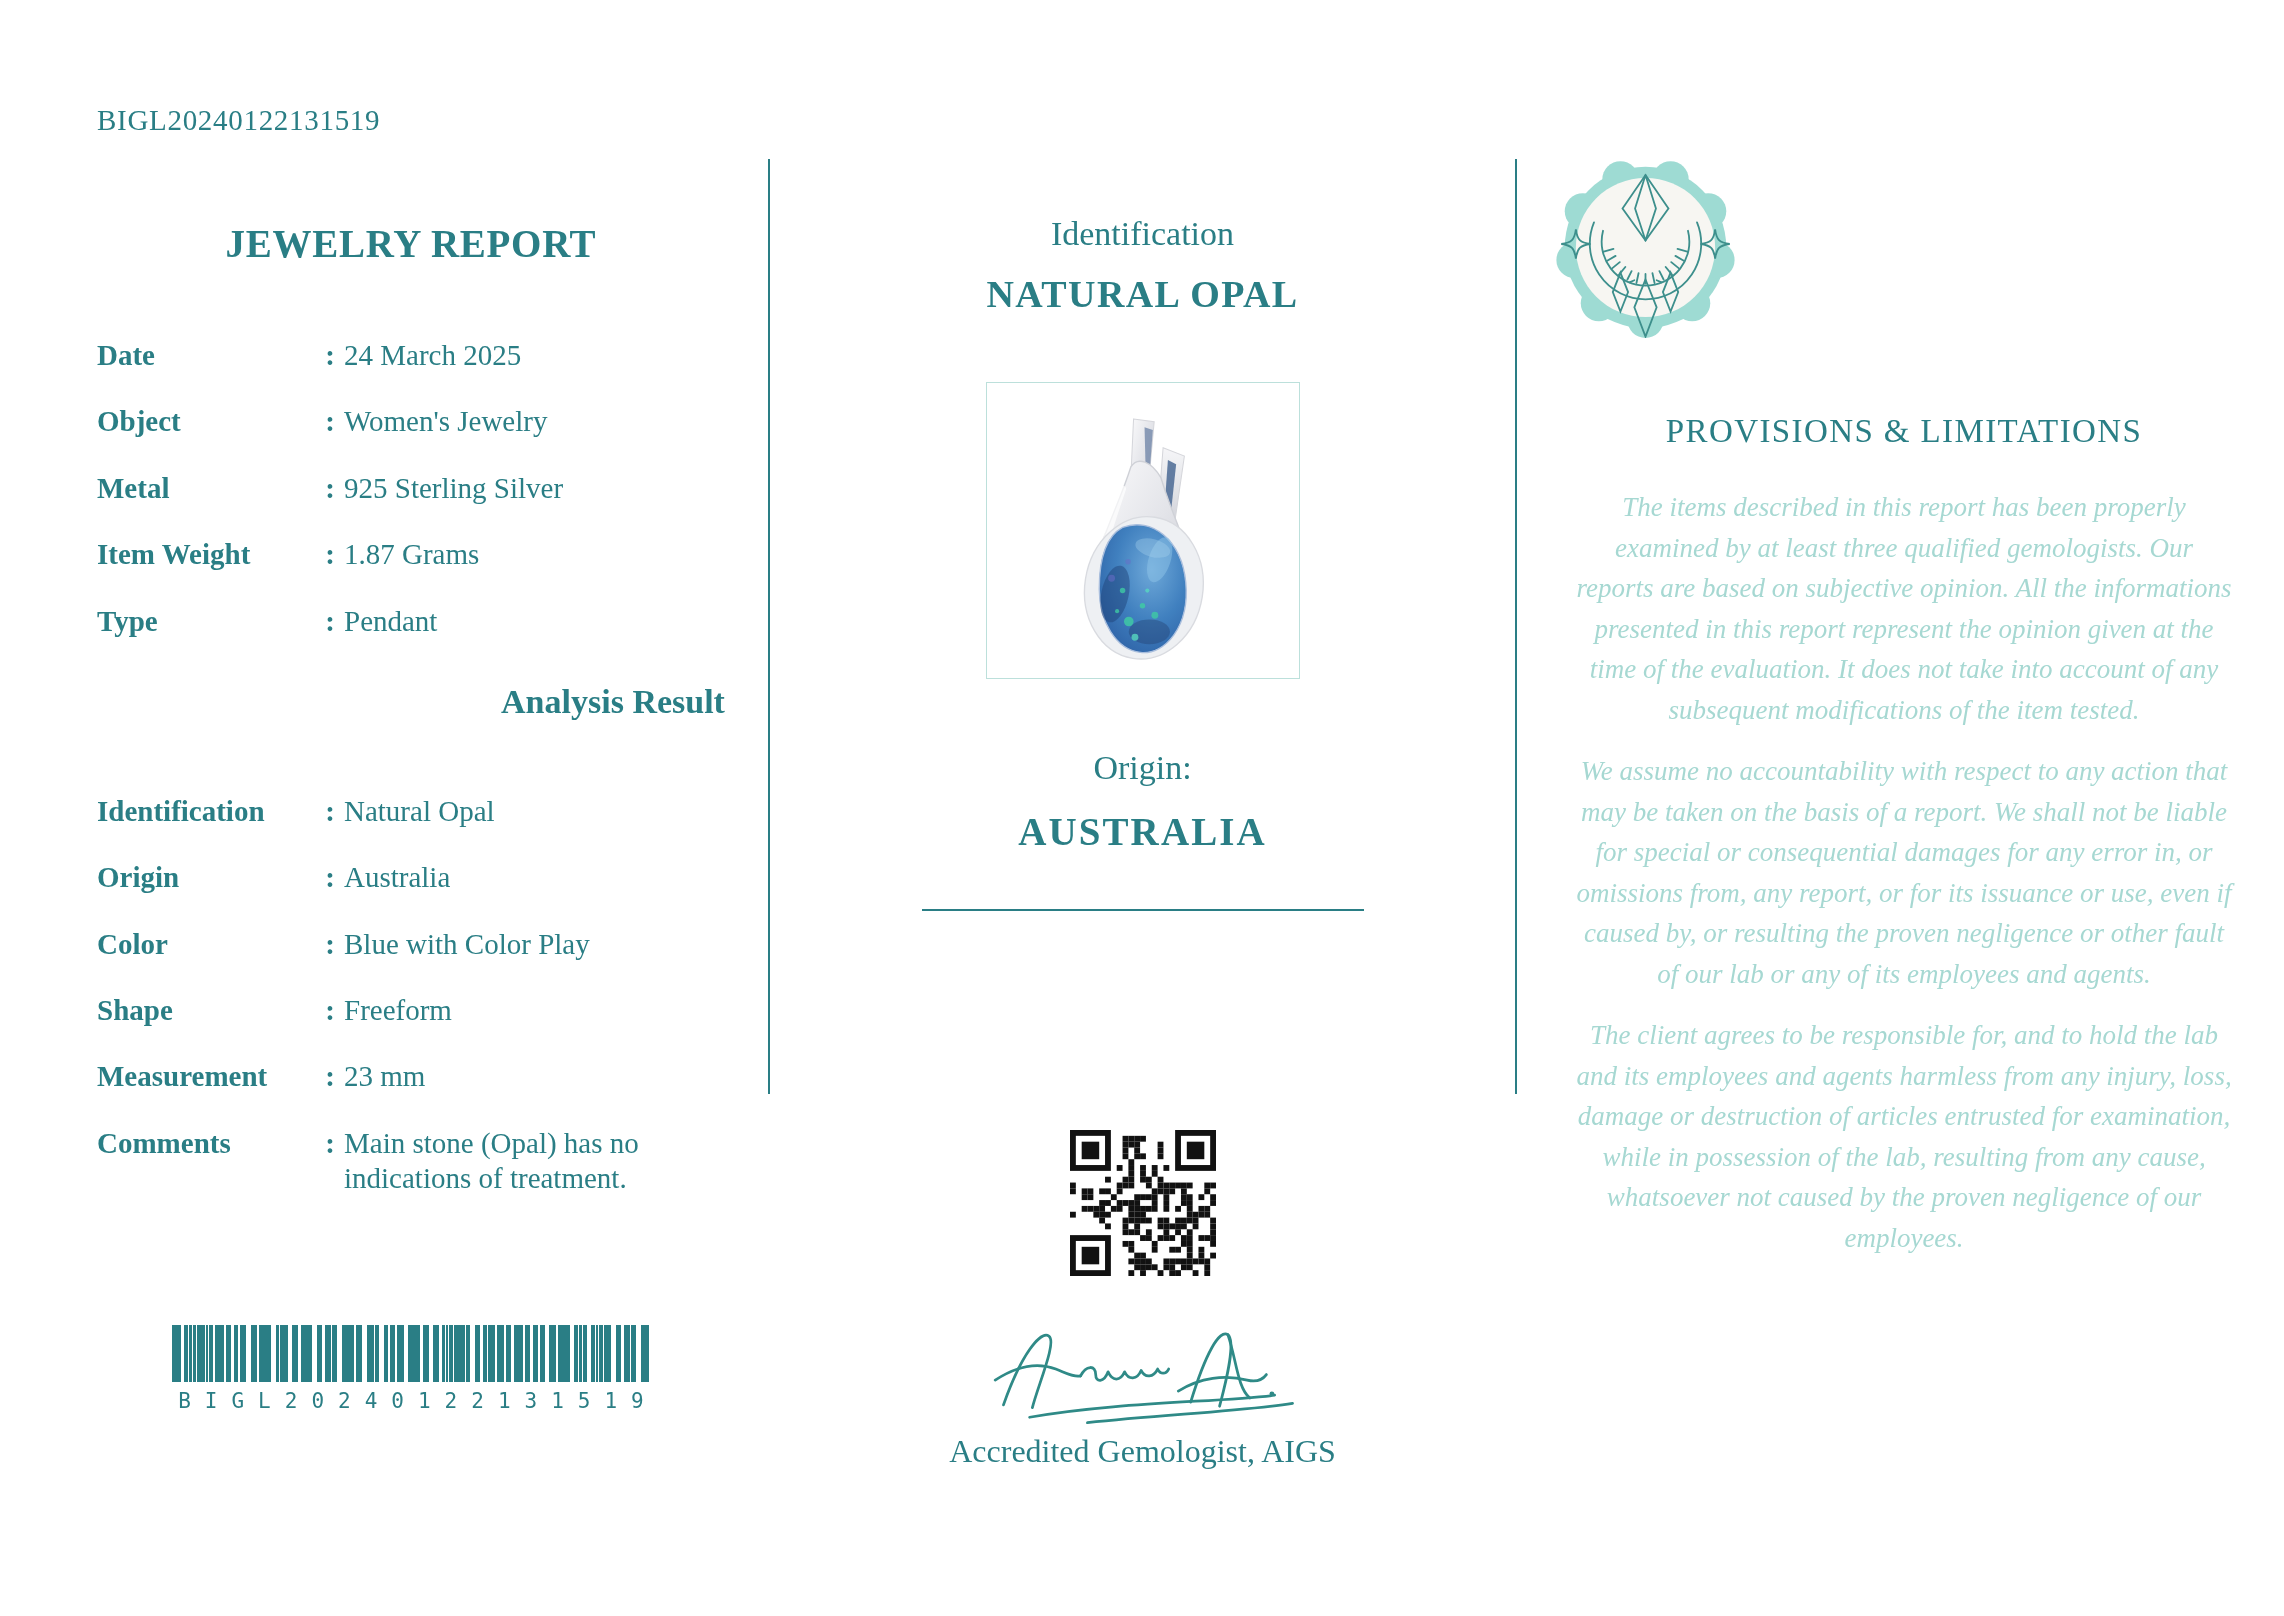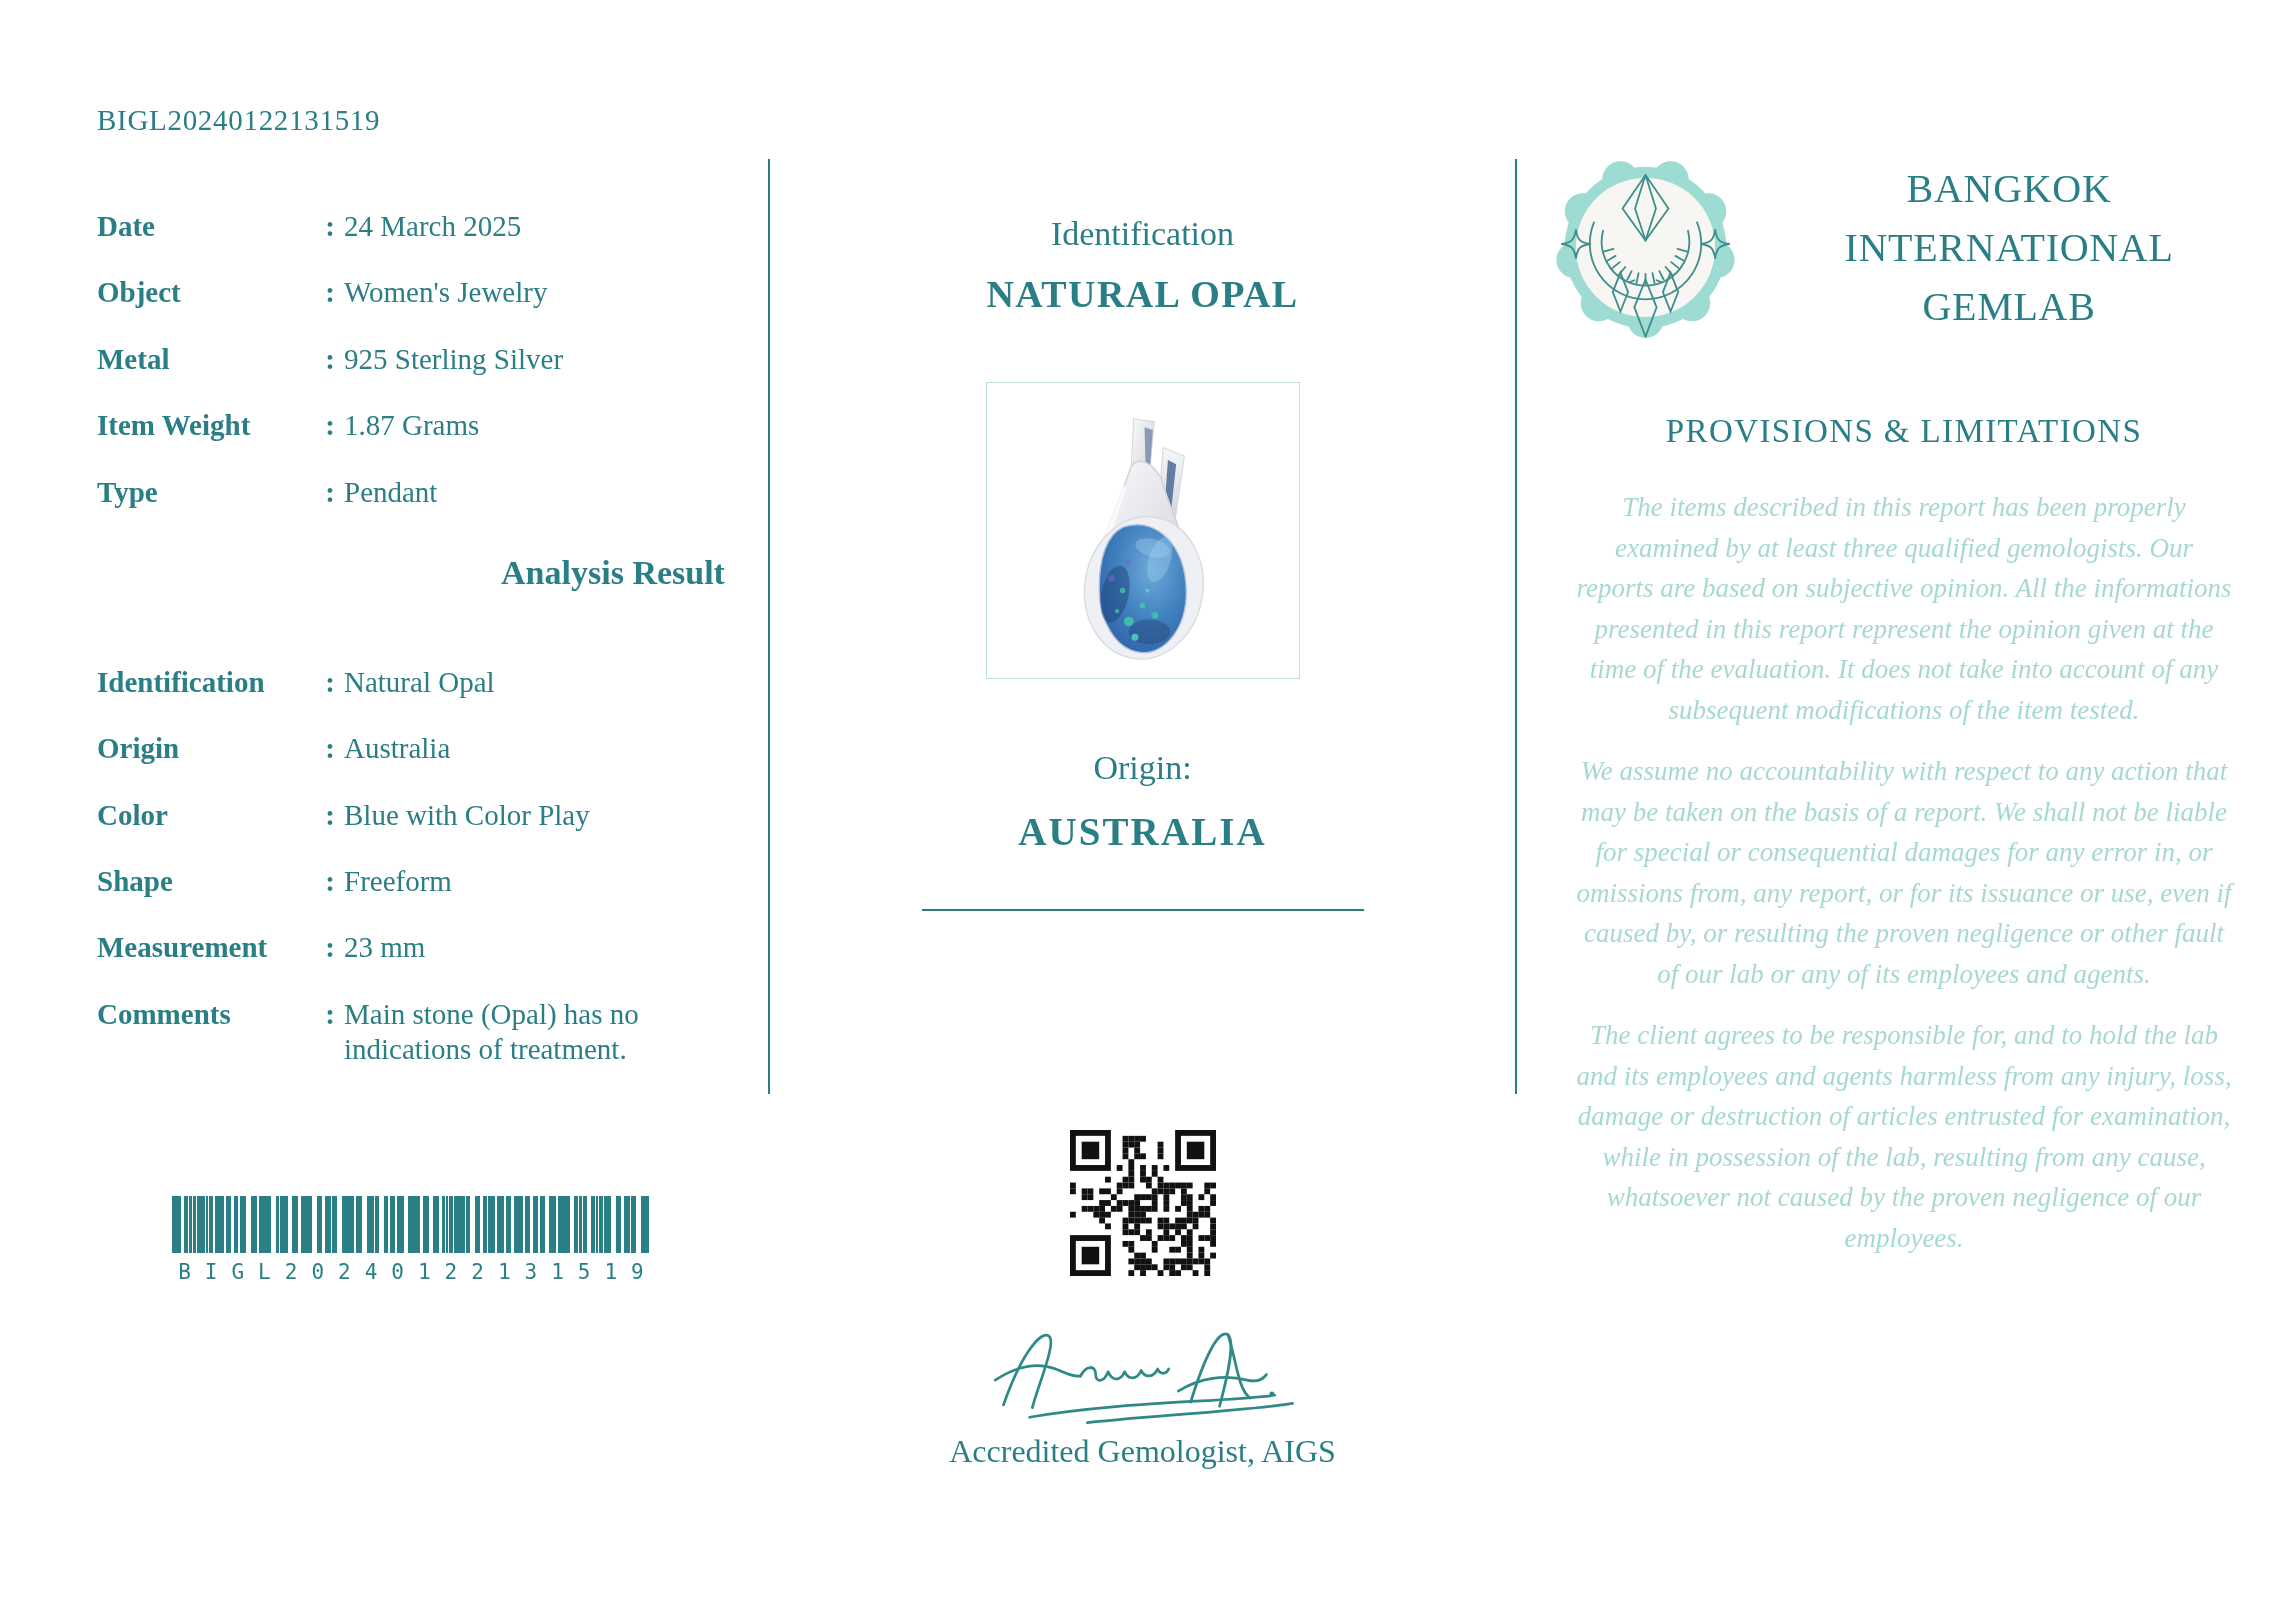--- a/index.html
+++ b/index.html
@@ -54,20 +54,21 @@
                 line-height:1.5;color:#A6D8D2;text-align:center;}
   .provisions p:first-child{margin-top:37px;}
 </style>
 </head>
 <body>
 
 <div class="page">
 
   <div class="col col-left">
     <div class="report-id">BIGL20240122131519</div>
+    <h1 class="report-title">JEWELRY REPORT</h1>
 
     <div class="details">
       <div class="row">
         <span class="lbl">Date</span>
         <span class="cln">:</span>
         <span class="val">24 March 2025</span>
       </div>
       <div class="row">
         <span class="lbl">Object</span>
         <span class="cln">:</span>
@@ -441,25 +442,20 @@
             <path d="M176,132 L190,136 M173,142 L185,149 M167,151 L178,160 M159,158 L168,169 M150,164 L156,176 M140,167 L143,181 M130,168 L130,182 M120,167 L117,181 M110,164 L104,176 M101,158 L92,169 M93,151 L82,160 M87,142 L75,149 M84,132 L70,136"></path>
             <path d="M30,104 C32,119 36,123 51,125 C36,127 32,131 30,146 C28,131 24,127 9,125 C24,123 28,119 30,104 Z"></path>
             <path d="M230,104 C232,119 236,123 251,125 C236,127 232,131 230,146 C228,131 224,127 209,125 C224,123 228,119 230,104 Z"></path>
             <path d="M130,176 L146,216 L130,258 L114,216 Z"></path>
             <path d="M94,166 L105,194 L94,222 L83,194 Z"></path>
             <path d="M166,166 L177,194 L166,222 L155,194 Z"></path>
             <path d="M107,180 L114,177 M146,177 L153,180"></path>
           </g>
         </svg>
       </div>
-      <div class="lab-name">
-        <div>BANGKOK</div>
-        <div>INTERNATIONAL</div>
-        <div>GEMLAB</div>
-      </div>
     </div>
 
     <div class="provisions-title">PROVISIONS &amp; LIMITATIONS</div>
 
     <div class="provisions">
       <p>The items described in this report has been properly examined by at least three qualified gemologists. Our reports are based on subjective opinion. All the informations presented in this report represent the opinion given at the time of the evaluation. It does not take into account of any subsequent modifications of the item tested.</p>
       <p>We assume no accountability with respect to any action that may be taken on the basis of a report. We shall not be liable for special or consequential damages for any error in, or omissions from, any report, or for its issuance or use, even if caused by, or resulting the proven negligence or other fault of our lab or any of its employees and agents.</p>
       <p>The client agrees to be responsible for, and to hold the lab and its employees and agents harmless from any injury, loss, damage or destruction of articles entrusted for examination, while in possession of the lab, resulting from any cause, whatsoever not caused by the proven negligence of our employees.</p>
     </div>
   </div>

